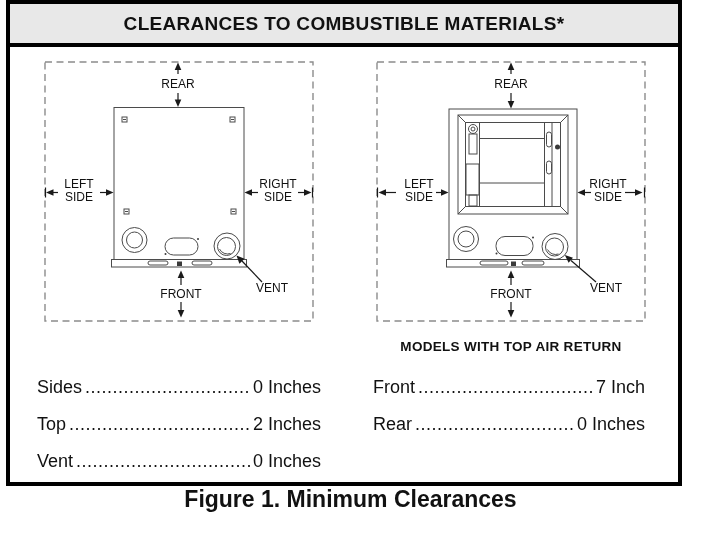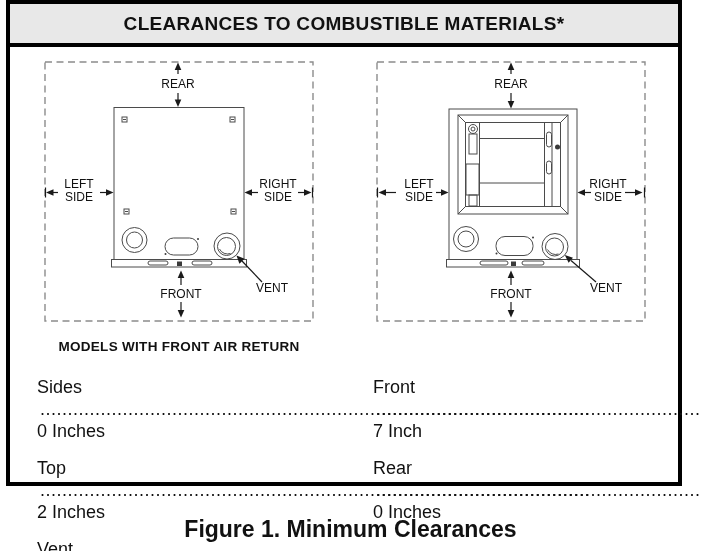--- a/index.html
+++ b/index.html
@@ -28,24 +28,24 @@
   .ann text{font-family:"Liberation Sans",sans-serif;font-size:12px;fill:#111;}
   .cap{
     position:absolute;width:270px;text-align:center;
     font-weight:bold;font-size:13.5px;letter-spacing:0.3px;top:292px;
   }
   .cap-left{left:34px;}
   .cap-right{left:366px;}
   .col{position:absolute;top:329px;font-size:18px;}
   .col-left{left:27px;width:284px;}
   .col-right{left:363px;width:272px;}
-  .row{display:flex;align-items:flex-start;line-height:22px;margin-bottom:15px;flex-direction:column;}
+  .row{display:flex;align-items:center;line-height:22px;margin-bottom:15px;}
   .leader{flex:1;overflow:hidden;white-space:nowrap;margin:0 3px;letter-spacing:0.5px;}
   .figcap{
-    position:absolute;left:0;top:516px;width:701px;text-align:center;
+    position:absolute;left:0;top:486px;width:701px;text-align:center;
     font-weight:bold;font-size:23px;
   }
 </style>
 </head>
 <body>
 
 <div class="frame">
   <div class="hdr">
     <span>CLEARANCES TO COMBUSTIBLE MATERIALS*</span>
   </div>
@@ -168,21 +168,21 @@
         <line x1="135" y1="216" x2="135" y2="224"></line>
           <polygon points="135,209.5 131.7,217 138.3,217"></polygon>
         <line x1="135" y1="241" x2="135" y2="249"></line>
           <polygon points="135,256.5 131.7,249 138.3,249"></polygon>
         <text x="214" y="231">VENT</text>
         <line x1="220" y1="221" x2="195" y2="199.5"></line>
           <polygon points="188.8,194 197,196.7 192.6,201.7"></polygon>
       </g>
     </svg>
 
-    <div class="cap cap-left">MODELS WITH FRONT AIR RETURN</div>
+    <div class="cap cap-right">MODELS WITH TOP AIR RETURN</div>
 
     <div class="col col-left">
       <div class="row">
         <span>Sides</span>
         <span class="leader">....................................................................................................</span>
         <span>0 Inches</span>
       </div>
       <div class="row">
         <span>Top</span>
         <span class="leader">....................................................................................................</span>

